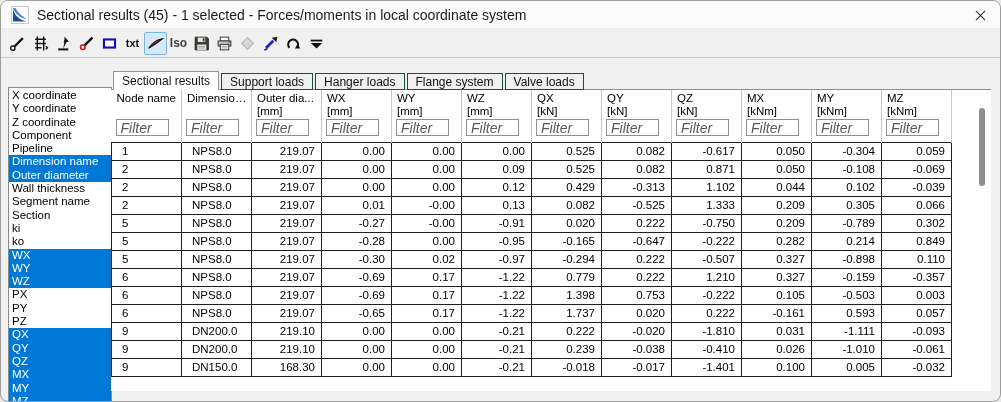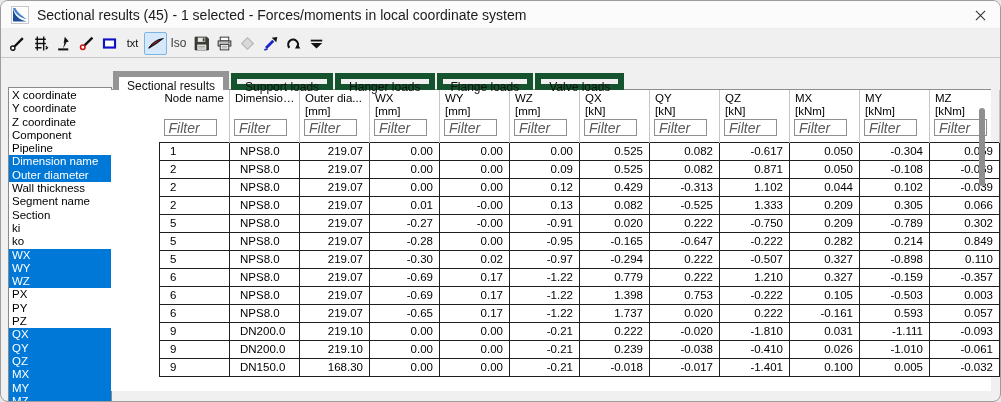--- a/index.html
+++ b/index.html
@@ -16,37 +16,37 @@
   .close-btn { position:absolute; right:0; top:0; width:40px; height:28px;
     display:flex; align-items:center; justify-content:center; cursor:default; }
   .close-btn svg { width:11px; height:11px; }
   
   .toolbar { position:absolute; left:0; top:28px; width:100%; height:29px;
     background:#f0f0f0; border-bottom:1px solid #c9c9c9; display:flex; align-items:center; padding-left:5px; }
   .tool { width:23px; height:23px; display:flex; align-items:center; justify-content:center;
     border:1px solid transparent; border-radius:2px; margin-right:0px; }
   .tool svg { width:17px; height:17px; }
   .tool.active { background:#d5e9fb; border-color:#7cb4e6; }
-  .tool .tool-text { font-size:11px; color:#111; }
+  .tool .tool-text { font-size:11px; color:#111;font-weight:bold; }
   .tool.disabled .tool-text { color:#404040; font-size:12px; }
   
   .listbox { position:absolute; left:7px; top:86px; width:104px; height:321px;
     background:#fff; border:1px solid #8a8a8a; overflow:hidden; padding-top:1px; }
   .lb-item { height:13.3px; line-height:13.3px; font-size:11.5px; color:#000;
     padding-left:3px; white-space:nowrap; }
   .lb-item.selected { background:#0078d7; color:#fff; }
   
   .tabs { position:absolute; left:112px; top:70px; height:19px; display:flex; align-items:flex-end; z-index:3; }
   .tab { font-size:12px; color:#111; padding:1px 8px 2px 8px; height:17px; line-height:14px;
-    border:6px solid #14532d; background:#f0f0f0; margin-right:2px; white-space:nowrap; }
+    border:1px solid #14532d; background:#f0f0f0; margin-right:2px; white-space:nowrap; }
   .tab.active { background:#fff; border-color:#949494; border-bottom:none; height:19px; padding-top:2px; }
   
   .table-wrap { position:absolute; left:110px; top:88px; width:880px; height:302px;
     background:#fff; border-top:1px solid #8e8e8e; }
-  table.grid { border-collapse:collapse; table-layout:fixed; width:841px; font-size:11.5px;margin-left:48px; }
+  table.grid { border-collapse:collapse; table-layout:fixed; width:841px; font-size:11.5px; }
   .grid col { width:70px; }
   .grid thead th { font-weight:normal; text-align:left; vertical-align:top;
     border-right:1px solid #c6c6c6; padding:2px 0 0 5px; }
   .grid tr.hdr-row th { height:28px; }
   .h-label, .h-unit { font-size:11.5px; line-height:13px; color:#000; white-space:nowrap;
     overflow:hidden; text-overflow:ellipsis; padding-right:2px;}
   .grid tr.filter-row th { height:24px; padding:1px 0 0 0; }
   .filter-input { width:53px; height:17px; margin-left:4px; border:1px solid #8f8f8f;
     font-family:"Liberation Sans", sans-serif; font-style:italic; font-size:14px;
     color:#444; padding:0 4px; background:#fff; }
@@ -192,21 +192,21 @@
       <div class="lb-item selected">QZ</div>
       <div class="lb-item selected">MX</div>
       <div class="lb-item selected">MY</div>
       <div class="lb-item selected">MZ</div>
     </div>
 
   <div class="tabs">
       <div class="tab active">Sectional results</div>
       <div class="tab">Support loads</div>
       <div class="tab">Hanger loads</div>
-      <div class="tab">Flange loads</div>
+      <div class="tab">Flange system</div>
       <div class="tab">Valve loads</div>
     </div>
 
   <div class="table-wrap">
     <table class="grid">
       <colgroup id="grid-cols">
           <col>
           <col>
           <col>
           <col>

